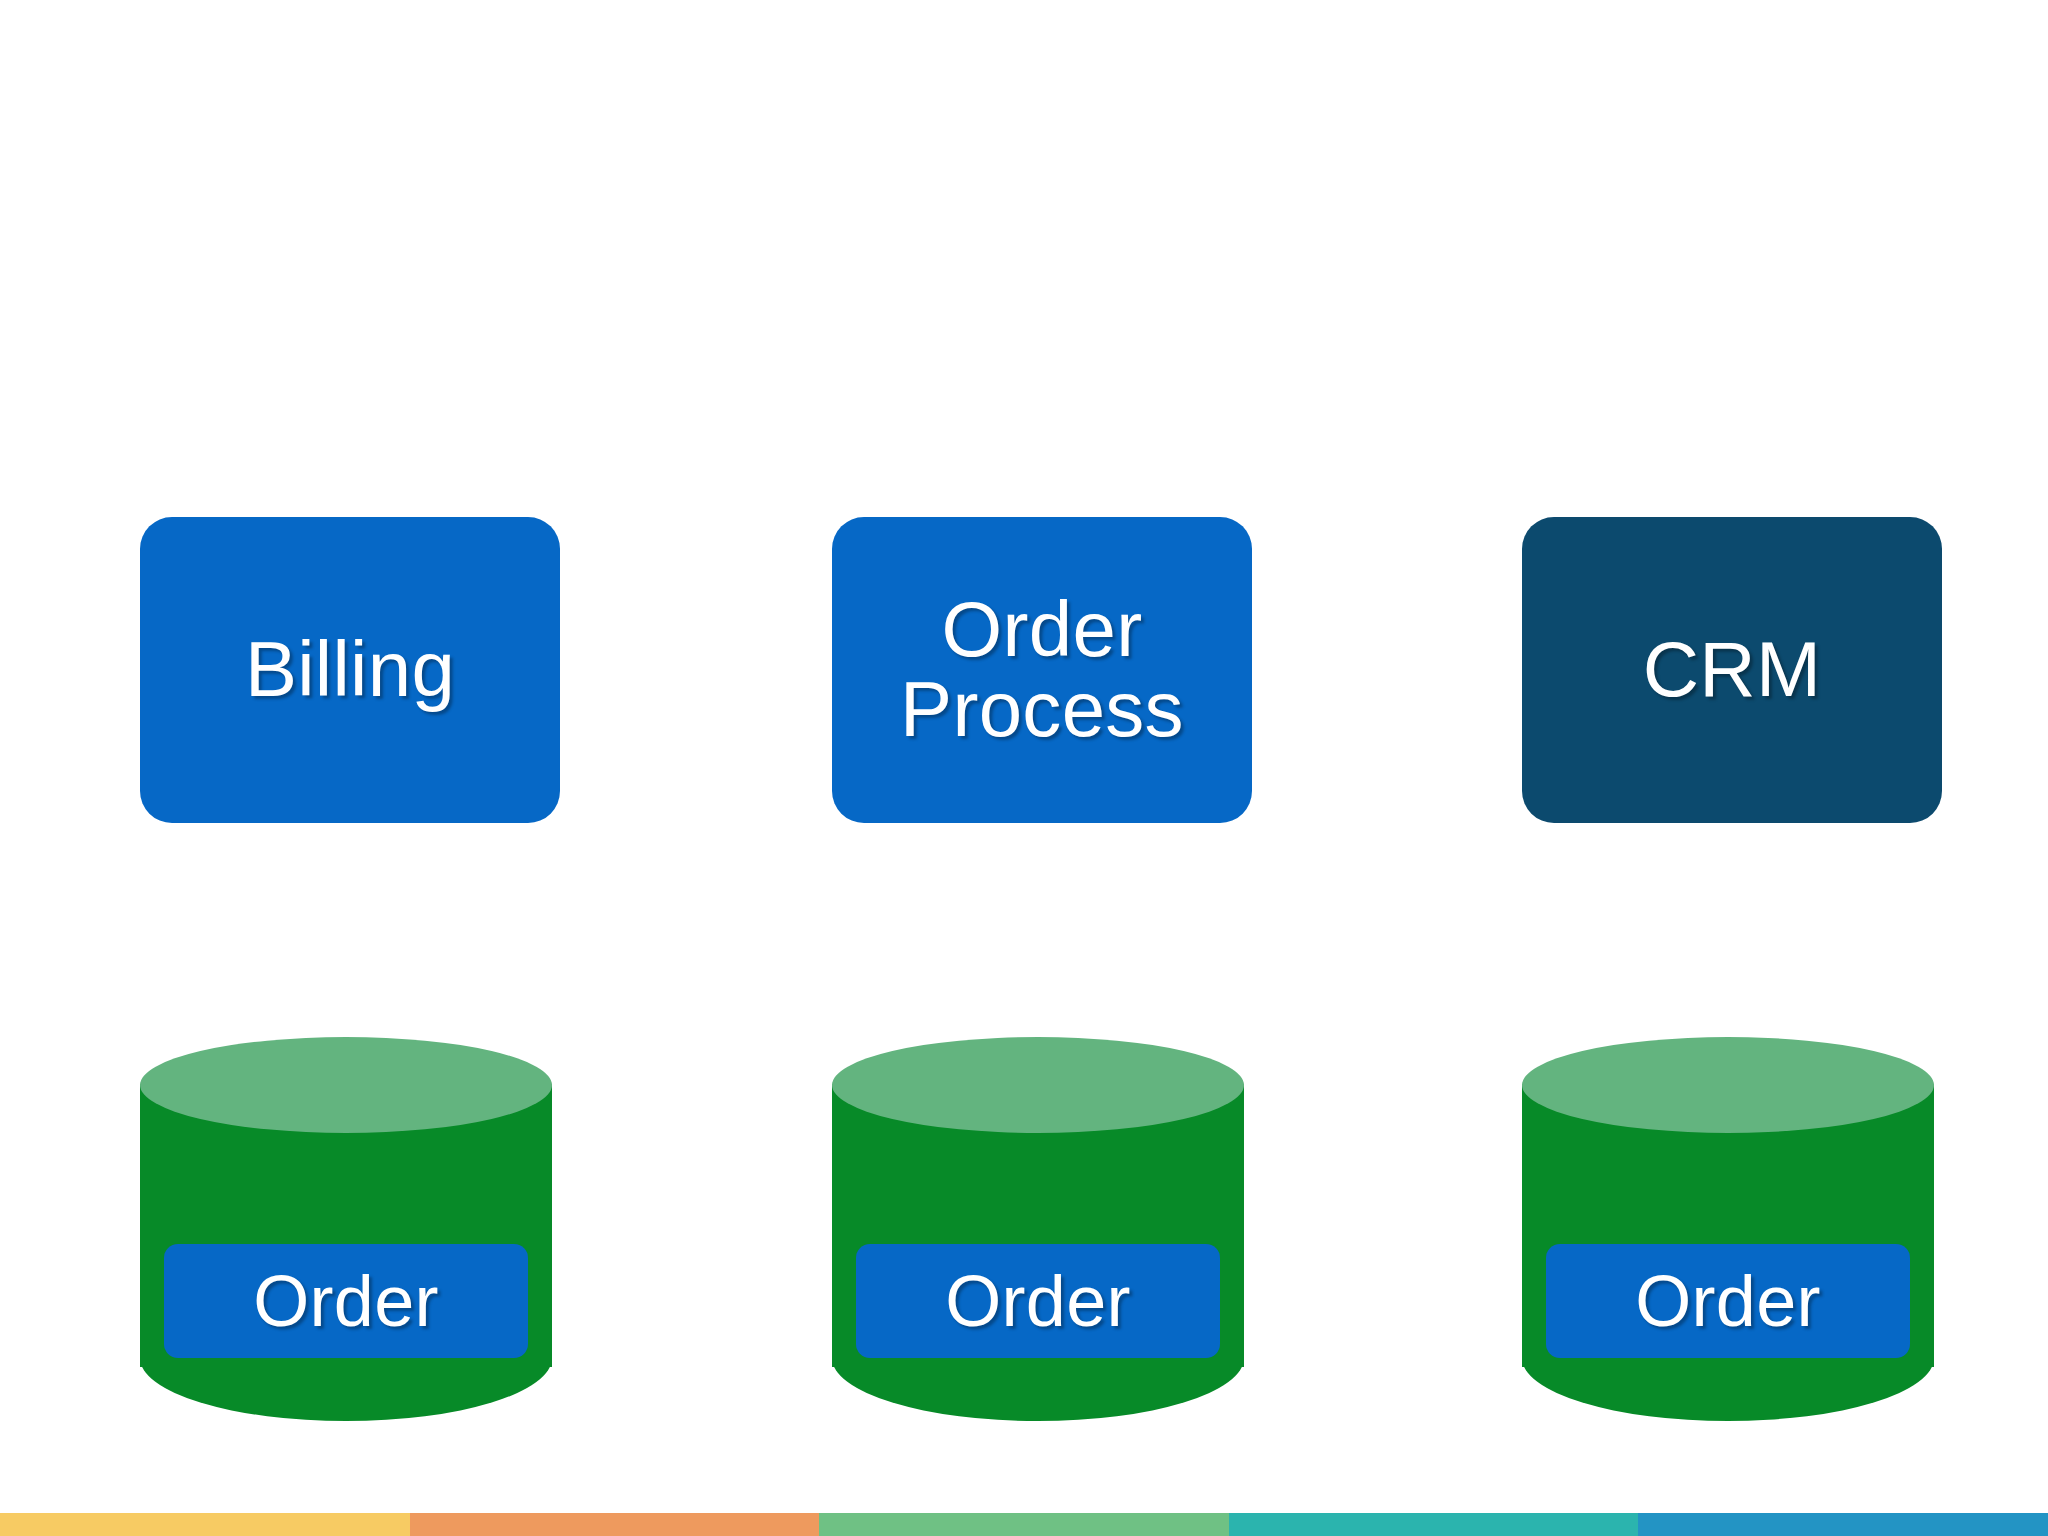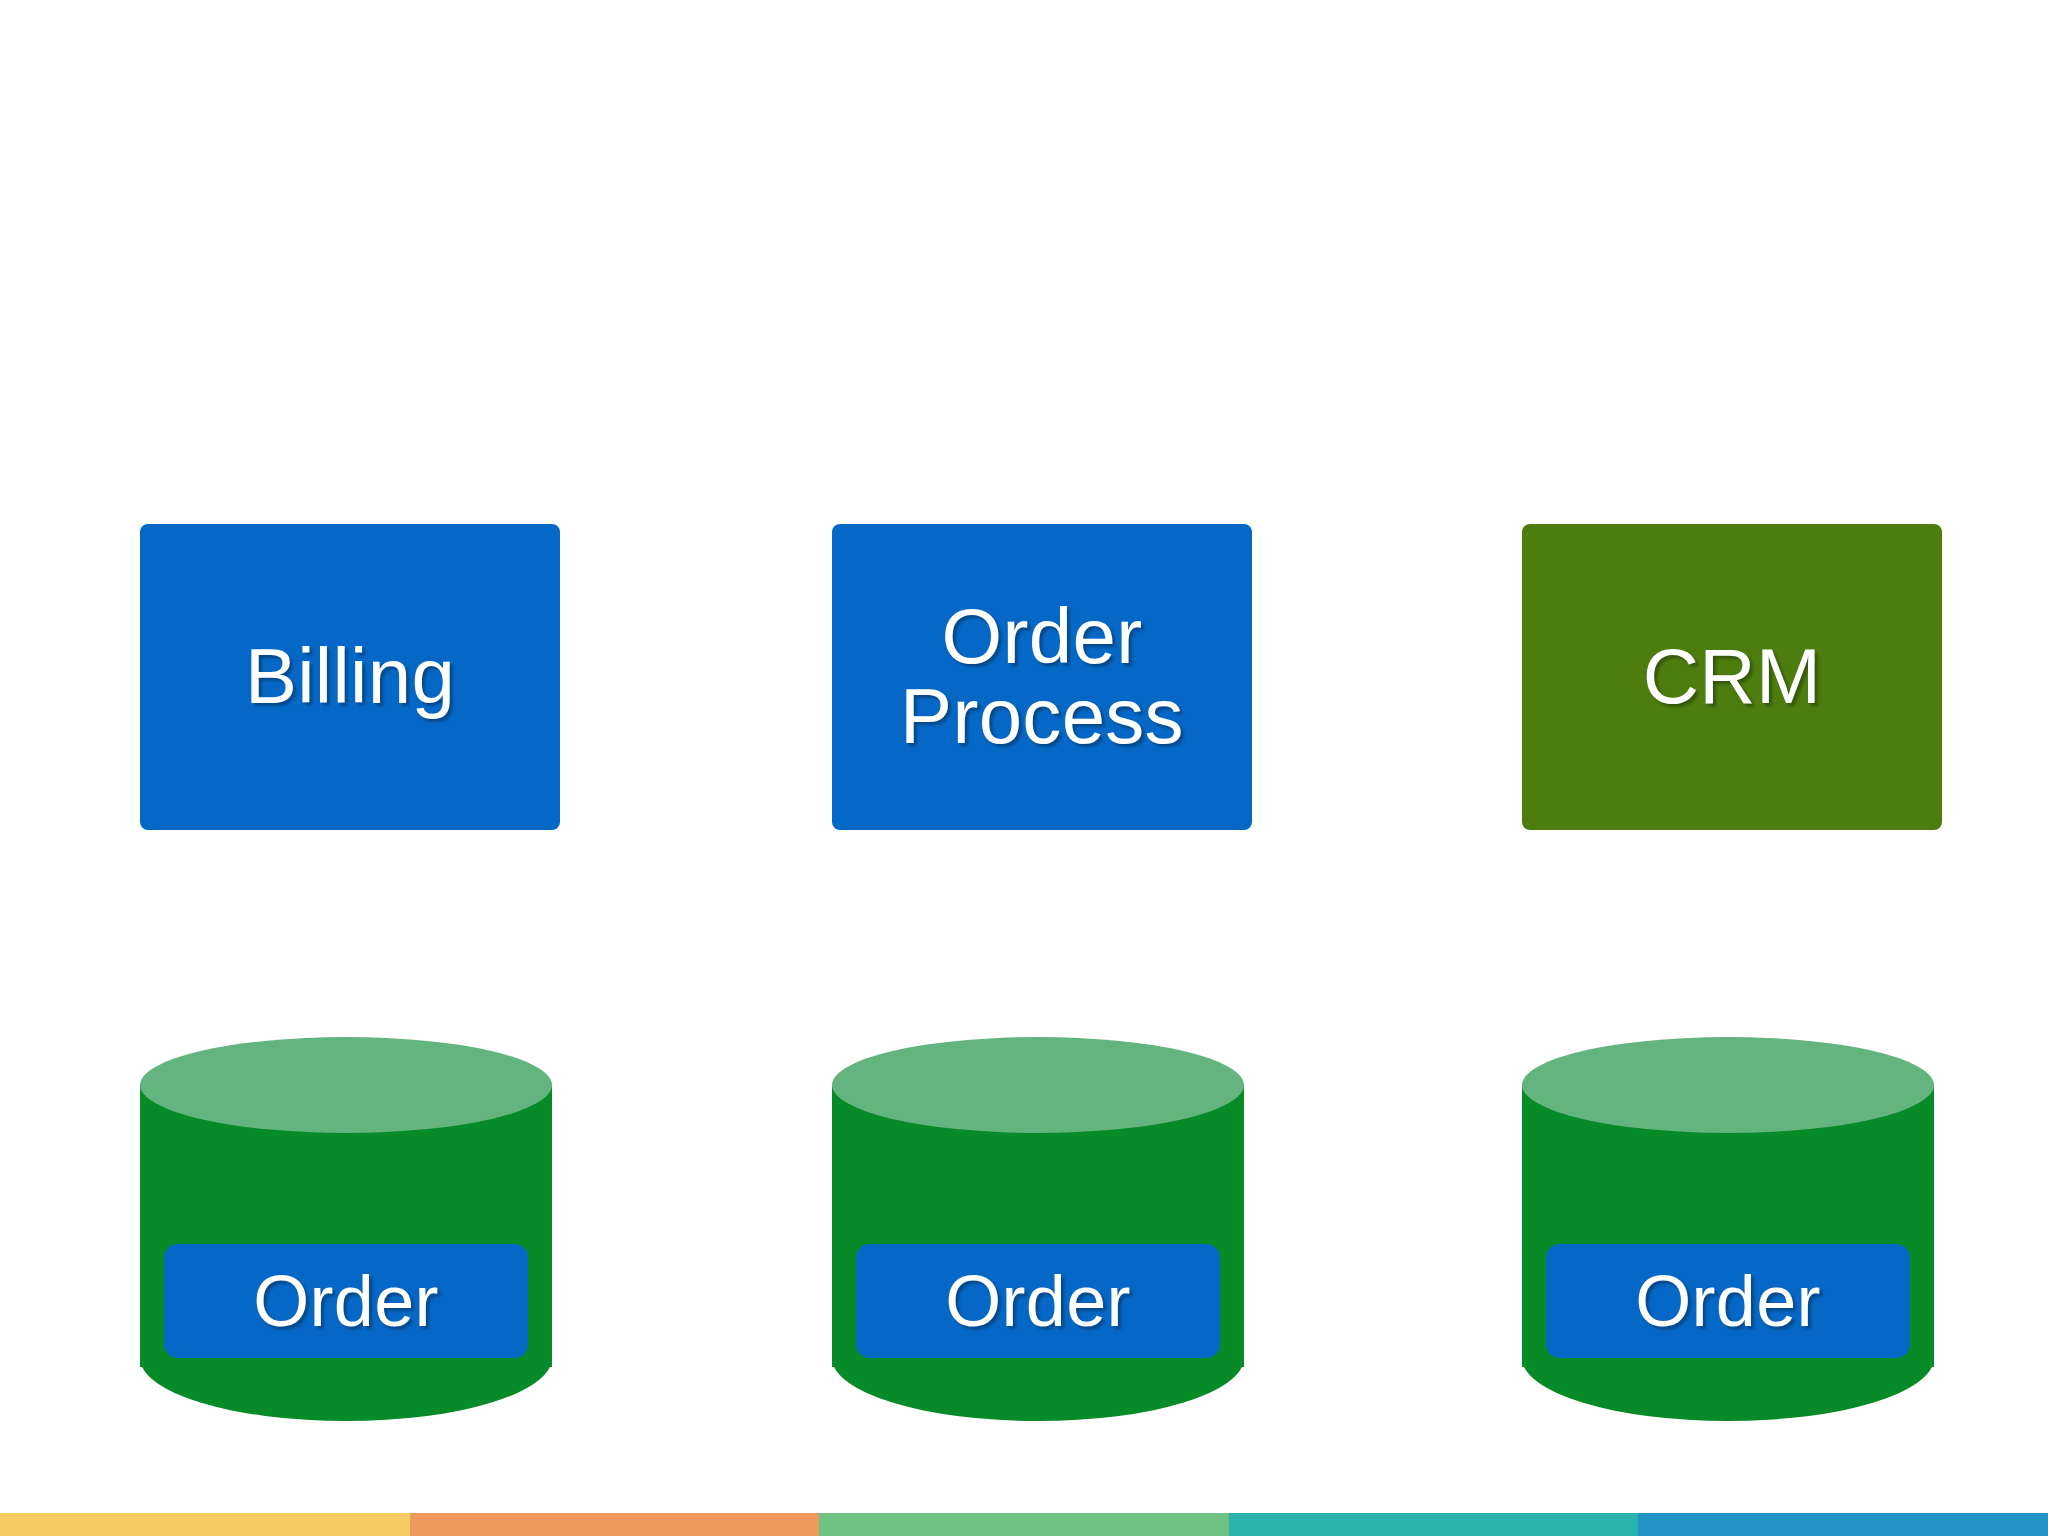--- a/index.html
+++ b/index.html
@@ -26,26 +26,25 @@
     top: 517px;
     width: 2048px;
     height: 308px;
   }
   .app-box {
     position: absolute;
     top: 0;
     width: 420px;
     height: 306px;
     background: #0668C6;
-    border-radius: 8px;
+    border-radius: 32px;
     display: flex;
     align-items: center;
     justify-content: center;
     box-sizing: border-box;
-    margin-top: 7px;
   }
   .app-box.pos-0 { left: 140px; }
   .app-box.pos-1 { left: 832px; }
   .app-box.pos-2 { left: 1522px; }
 
   .app-label {
     color: #ffffff;
     font-size: 78px;
     line-height: 1.02;
     font-weight: 400;
@@ -148,21 +147,21 @@
 
     <div class="app-box pos-0" style="background: rgb(6, 104, 198);">
       <span class="app-label" style="color: rgb(255, 255, 255);">Billing</span>
     </div>
 
     <div class="app-box pos-1" style="background: rgb(6, 104, 198);">
       <span class="app-label" style="color: rgb(255, 255, 255);">Order
 Process</span>
     </div>
 
-    <div class="app-box pos-2" style="background: #4d7c0f;">
+    <div class="app-box pos-2" style="background: #0c4a6e;">
       <span class="app-label" style="color: rgb(255, 255, 255);">CRM</span>
     </div>
 
   </div>
 
   <div class="db-row">
 
     <div class="db-cyl pos-0">
       <div class="cyl-bottom" style="background: rgb(7, 138, 40);"></div>
       <div class="cyl-body" style="background: rgb(7, 138, 40);"></div>

